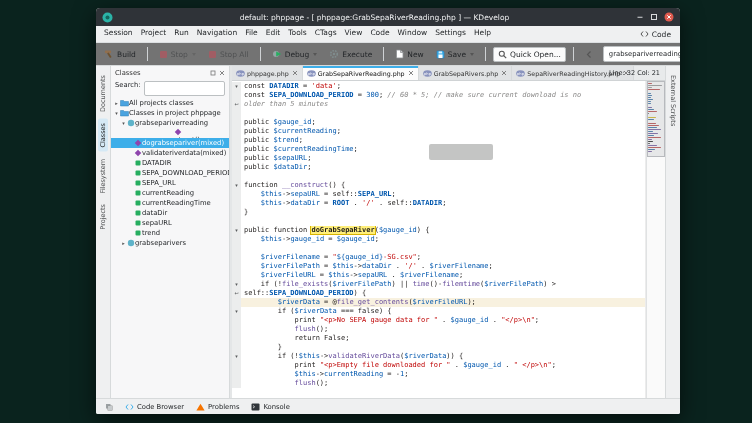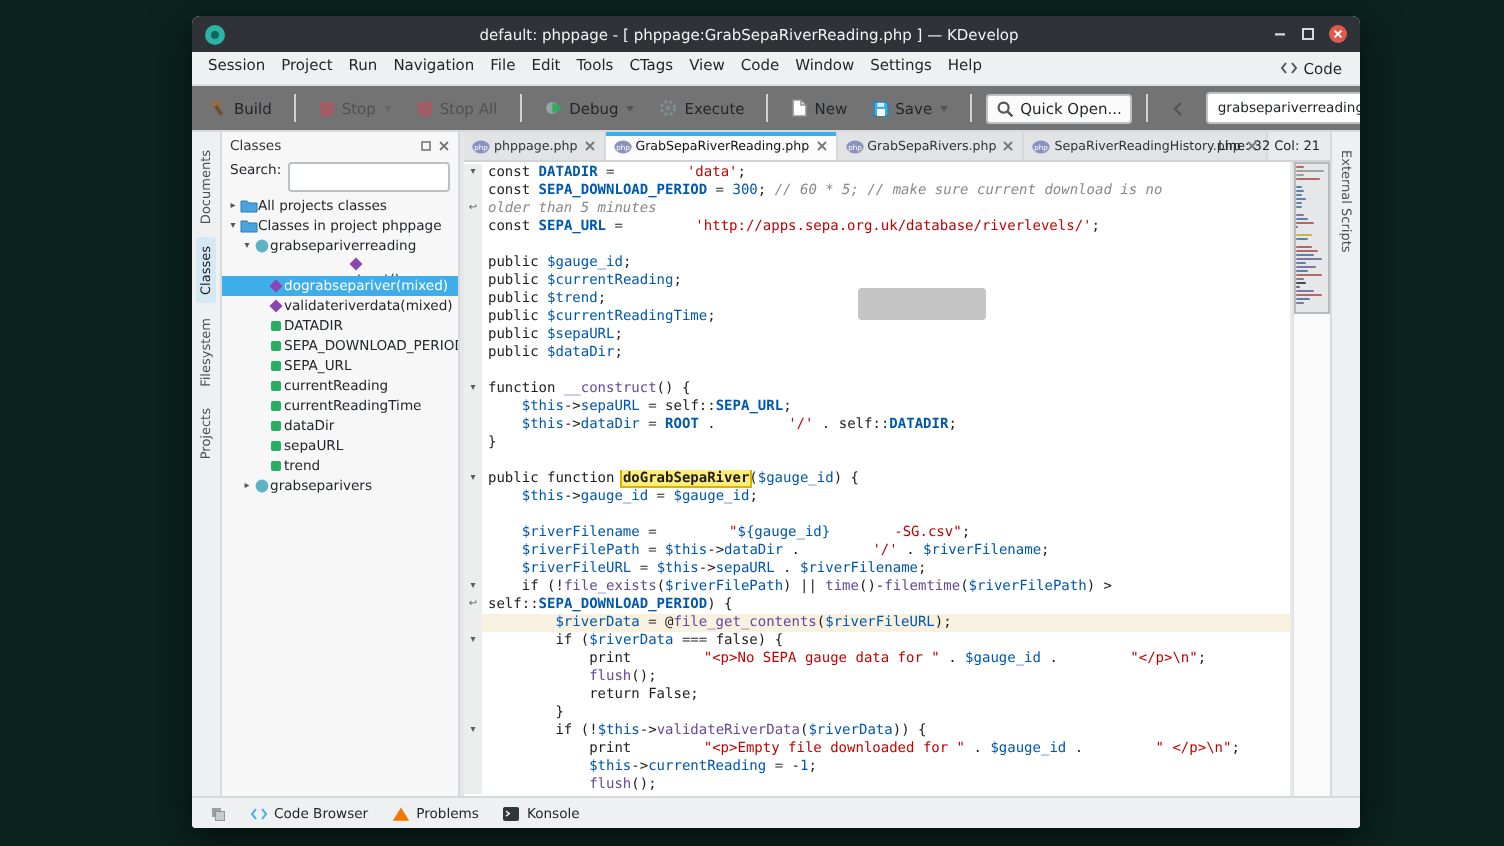--- a/index.html
+++ b/index.html
@@ -69,21 +69,21 @@
   .linecol{margin-left:auto;align-self:center;padding:0 5px;font-size:6.5px;color:#232629;white-space:nowrap;}
   .code-wrap{flex:1;display:flex;position:relative;min-height:0;}
   .code{flex:1;overflow:hidden;padding-top:1px;min-width:0;border-right:1px solid #ececec;}
   .cl{display:flex;height:9px;line-height:9px;font-family:"DejaVu Sans Mono",monospace;font-size:7px;}
   .gut{width:9px;flex:none;background:#eceded;color:#5a5c5e;font-size:5px;line-height:9px;text-align:center;
        font-family:"DejaVu Sans",sans-serif;}
   .ct{white-space:pre;padding-left:3px;flex:1;overflow:hidden;}
   .cl.cur .ct{background:#f8f1df;}
   .tk-k{color:#1f1c1b;font-weight:normal;}
   .tk-cn{color:#0057ae;font-weight:bold;}
-  .tk-s{color:#bf0303;margin-left:32px;}
+  .tk-s{color:#bf0303;}
   .tk-n{color:#0057ae;}
   .tk-c{color:#898887;font-style:italic;}
   .tk-v{color:#0057ae;}
   .tk-m{color:#0057ae;}
   .tk-f{color:#644a9b;}
   .tk-fn{color:#644a9b;}
   .tk-d{color:#1f1c1b;}
   .tk-hl{background:#ffef7a;outline:1px solid #d8b300;color:#1f1c1b;font-weight:bold;}
   .ghost{position:absolute;left:197px;top:63px;width:64px;height:16px;background:rgba(100,102,100,.38);
          border-radius:2px;}
@@ -487,24 +487,20 @@
                 <span class="gut">▾</span>
                 <span class="ct"><span class="tk-k">const </span><span class="tk-cn">DATADIR</span><span class="tk-d"> = </span><span class="tk-s">'data'</span><span class="tk-d">;</span></span>
               </div>
               <div class="cl">
                 <span class="gut"></span>
                 <span class="ct"><span class="tk-k">const </span><span class="tk-cn">SEPA_DOWNLOAD_PERIOD</span><span class="tk-d"> = </span><span class="tk-n">300</span><span class="tk-d">; </span><span class="tk-c">// 60 * 5; // make sure current download is no</span></span>
               </div>
               <div class="cl">
                 <span class="gut">↩</span>
                 <span class="ct"><span class="tk-c">older than 5 minutes</span></span>
-              </div>
-              <div class="cl">
-                <span class="gut"></span>
-                <span class="ct"><span class="tk-k">const </span><span class="tk-cn">SEPA_URL</span><span class="tk-d"> = </span><span class="tk-s">'http://apps.sepa.org.uk/database/riverlevels/'</span><span class="tk-d">;</span></span>
               </div>
               <div class="cl">
                 <span class="gut"></span>
                 <span class="ct"></span>
               </div>
               <div class="cl">
                 <span class="gut"></span>
                 <span class="ct"><span class="tk-k">public </span><span class="tk-v">$gauge_id</span><span class="tk-d">;</span></span>
               </div>
               <div class="cl">

